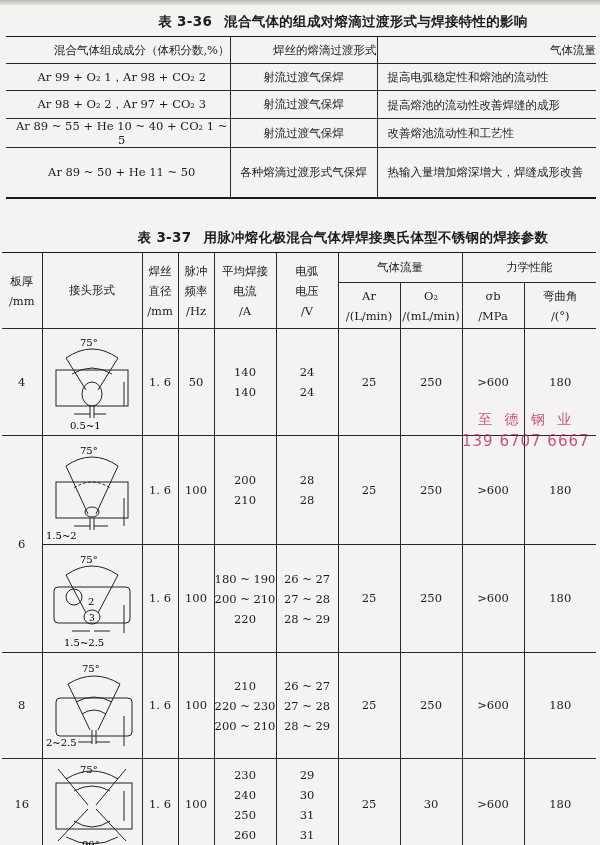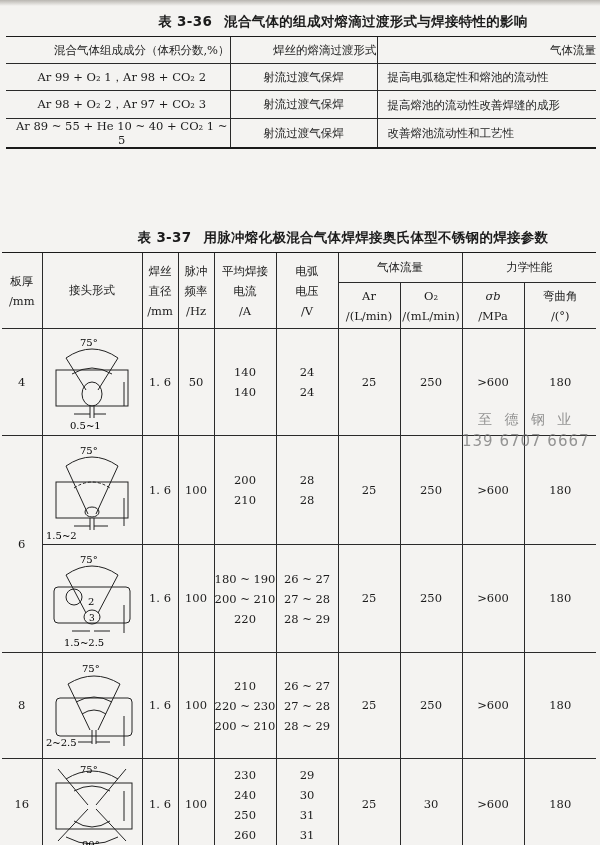--- a/index.html
+++ b/index.html
@@ -32,21 +32,21 @@
   #t36 .c2 { text-align:center; }
   #t36 .c3 { padding-left:10px; line-height:22px; }
 
   
   #t37 { left:2px; top:252px; width:594px; font-size:11.5px; text-align:center; }
   #t37 td { border-left:1px solid #2a2a2a; border-bottom:1px solid #2a2a2a; line-height:19px; }
   #t37 tr td.first { border-left:none; }
   #t37 .hdr td { border-top:1.5px solid #1a1a1a; }
   .multi span { display:block; line-height:20px; }
   .watermark {
-    position:absolute; color:#737373; opacity:0.75;
+    position:absolute; color:#be185d; opacity:0.75;
     font-family:"DejaVu Sans","Liberation Sans",sans-serif;
   }
   .diag svg { display:block; margin:0 auto; }
 </style>
 </head>
 <body>
 
 <div class="topshadow"></div>
 
 <div class="caption" style="top:13px;">
@@ -72,20 +72,25 @@
   </tr>
   <tr style="height:28px">
     <td class="c1">Ar 98 + O₂ 2，Ar 97 + CO₂ 3</td>
     <td class="c2">射流过渡气保焊</td>
     <td class="c3">提高熔池的流动性改善焊缝的成形</td>
   </tr>
   <tr style="height:27px">
     <td class="c1">Ar 89 ~ 55 + He 10 ~ 40 + CO₂ 1 ~ 5</td>
     <td class="c2">射流过渡气保焊</td>
     <td class="c3">改善熔池流动性和工艺性</td>
+  </tr>
+  <tr style="height:50px">
+    <td class="c1">Ar 89 ~ 50 + He 11 ~ 50</td>
+    <td class="c2">各种熔滴过渡形式气保焊</td>
+    <td class="c3">热输入量增加熔深增大，焊缝成形改善</td>
   </tr>
 </tbody>
   </table>
 
 <div class="caption" style="top:229px;">
   <span class="num">表 3-37</span><span>用脉冲熔化极混合气体焊焊接奥氏体型不锈钢的焊接参数</span>
 </div>
 
 <table id="t37">
   <colgroup>
@@ -133,21 +138,21 @@
   <tr style="height:46px">
     <td class="multi">
       <span>Ar</span>
       <span>/(L/min)</span>
     </td>
     <td class="multi">
       <span>O₂</span>
       <span>/(mL/min)</span>
     </td>
     <td class="multi">
-      <span style="font-style:italic">σb</span>
+      <span style="">σb</span>
       <span>/MPa</span>
     </td>
     <td class="multi">
       <span>弯曲角</span>
       <span>/(°)</span>
     </td>
   </tr>
 
   <tr style="height:107px">
     <td class="first">4</td>

